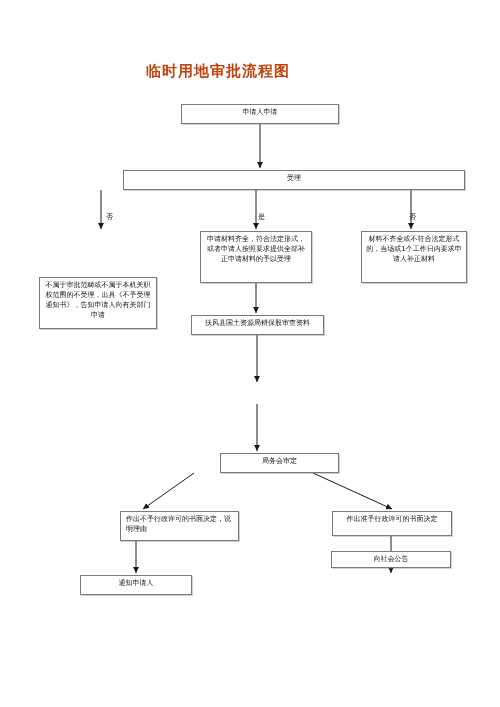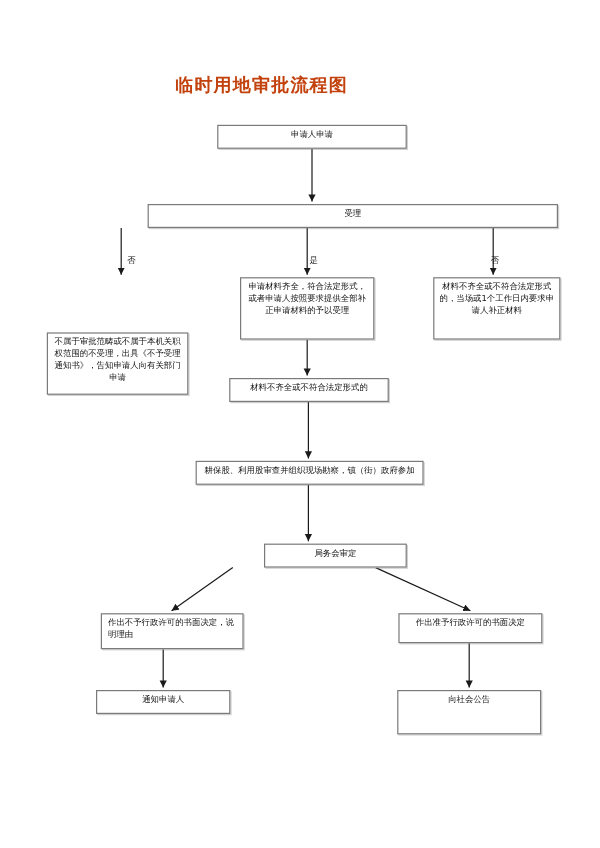--- a/index.html
+++ b/index.html
@@ -51,20 +51,21 @@
     font-size: 7px;
     line-height: 1.45;
     color: #111;
     padding: 2px 4px;
     box-shadow: 1px 1px 0 rgba(120,120,120,0.35);
   }
   .node.left-align {
     justify-content: flex-start;
     text-align: left;
     padding-left: 5px;
+    margin-left: 36px;
   }
   .node .txt {
     display: block;
     width: 100%;
   }
   .branch-label {
     position: absolute;
     font-size: 7px;
     color: #111;
     white-space: nowrap;
@@ -75,21 +76,21 @@
   #n-accept     { left: 79px;  top: 170px; width: 342px; height: 20px; margin-left: 44px; }
   #n-reject     { left: 39px;  top: 231px; width: 118px; height: 52px; margin-top: 46px; }
   #n-material   { left: 200px; top: 231px; width: 112px; height: 52px; }
   #n-incomplete { left: 361px; top: 231px; width: 106px; height: 52px; }
   #n-review     { left: 191px; top: 315px; width: 133px; height: 20px; }
   #n-survey     { left: 163px; top: 384px; width: 190px; height: 20px; }
   #n-meeting    { left: 194px; top: 453px; width: 119px; height: 20px; margin-left: 26px; }
   #n-deny       { left: 84px;  top: 511px; width: 119px; height: 30px; }
   #n-approve    { left: 332px; top: 511px; width: 120px; height: 25px; }
   #n-notify     { left: 80px;  top: 575px; width: 112px; height: 20px; }
-  #n-announce   { left: 331px; top: 575px; width: 120px; height: 37px; }
+  #n-announce   { left: 331px; top: 551px; width: 120px; height: 17px; }
 
   #lbl-no1  { left: 106px; top: 212px; }
   #lbl-yes  { left: 258px; top: 212px; }
   #lbl-no2  { left: 409px; top: 212px; }
 </style>
 </head>
 <body>
 
 <div id="canvas">
 
@@ -141,26 +142,23 @@
 
   <div class="node" id="n-material">
     <span class="txt">申请材料齐全，符合法定形式，或者申请人按照要求提供全部补正申请材料的予以受理</span>
   </div>
 
   <div class="node" id="n-incomplete">
     <span class="txt">材料不齐全或不符合法定形式的，当场或1个工作日内要求申请人补正材料</span>
   </div>
 
   <div class="node" id="n-review">
-    <span class="txt">材料不齐全或不符合法定形式的</span>
+    <span class="txt">扶风县国土资源局耕保股审查资料</span>
   </div>
 
-  <div class="node" id="n-survey">
-    <span class="txt">耕保股、利用股审查并组织现场勘察，镇（街）政府参加</span>
-  </div>
 
   <div class="node" id="n-meeting">
     <span class="txt">局务会审定</span>
   </div>
 
   <div class="node left-align" id="n-deny">
     <span class="txt">作出不予行政许可的书面决定，说明理由</span>
   </div>
 
   <div class="node" id="n-approve">

